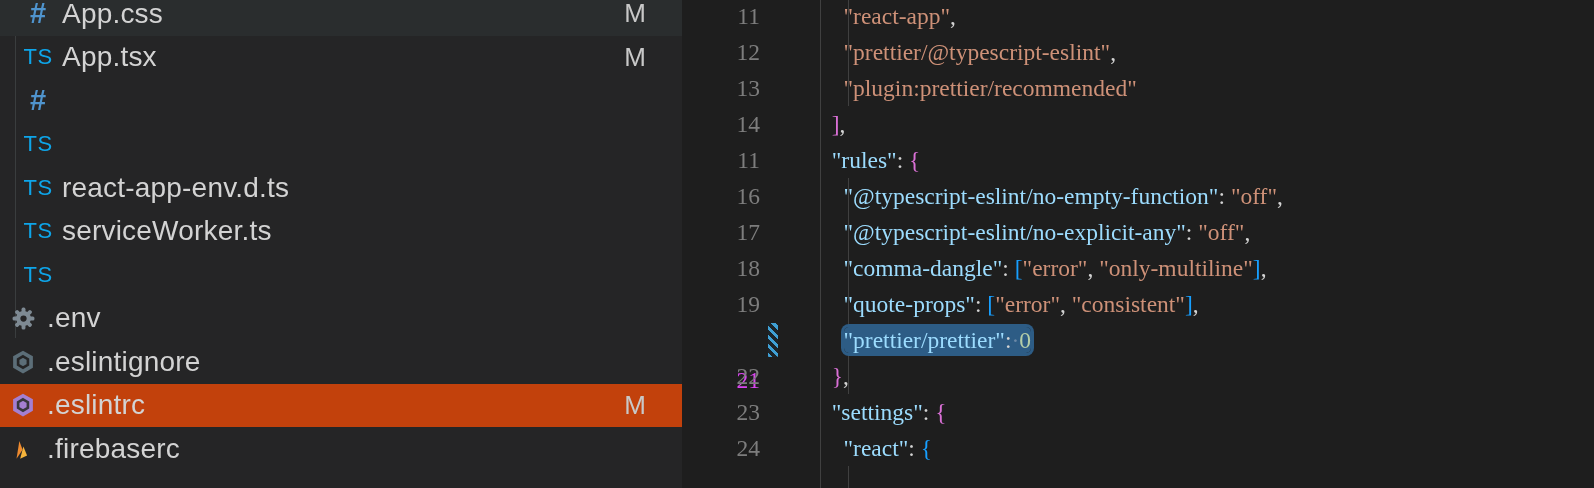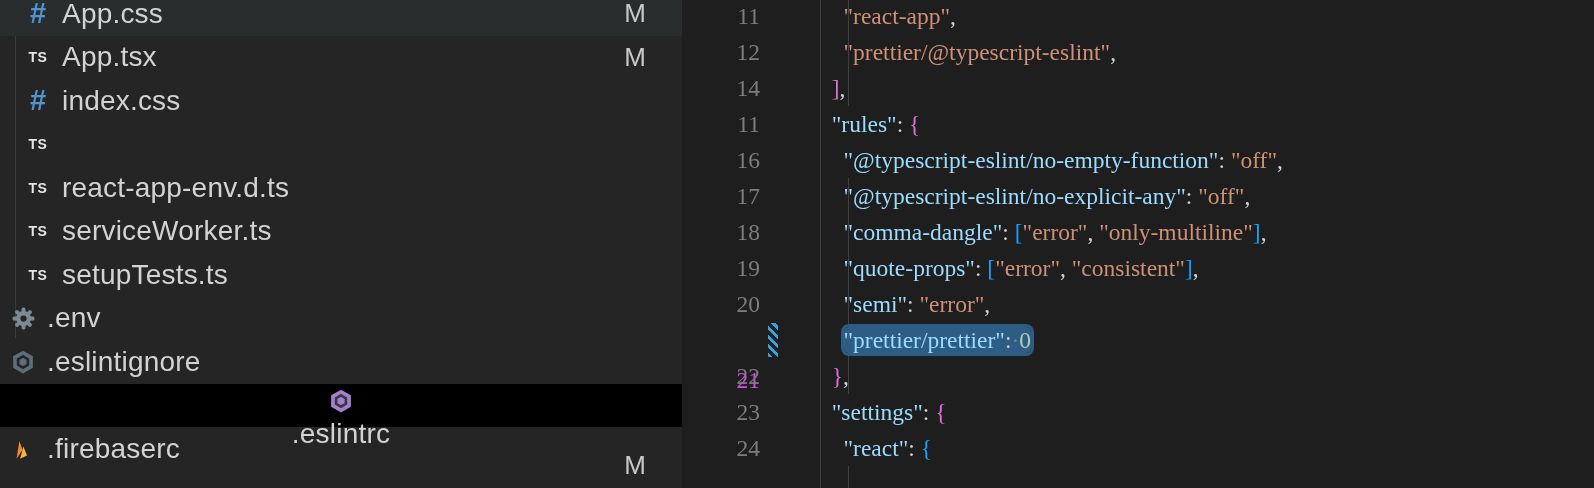--- a/index.html
+++ b/index.html
@@ -7,29 +7,29 @@
          font-family:"Liberation Sans","DejaVu Sans",sans-serif;}
 
   
   #sidebar{position:absolute;left:0;top:0;width:682px;height:488px;
            background:#252526;overflow:hidden;}
   #sidebar .tree-guide{position:absolute;left:15px;top:0;width:1px;height:338px;
            background:#3a3d3e;}
   #file-list{position:absolute;left:0;top:-8px;right:0;}
   .file-row{position:relative;display:flex;align-items:center;height:43.5px;}
   .file-row.state-hover{background:#2a2d2e;}
-  .file-row.state-selected{background:#000000;flex-direction:column;}
+  .file-row.state-selected{background:#c2410c;}
   .file-icon-box{width:30px;height:34px;display:flex;align-items:center;
            justify-content:center;margin-right:9px;flex:none;}
   .file-row.root .file-icon-box{margin-left:8px;}
   .file-row.nested .file-icon-box{margin-left:23px;}
   .file-name{font-size:28px;color:#d3d3d3;white-space:nowrap;letter-spacing:0.2px;}
   .file-badge{margin-left:auto;margin-right:36px;font-size:26px;color:#c8c8c8;}
   .ic-css{color:#4f94ce;font-size:29px;font-weight:600;}
-  .ic-ts{color:#e5e5e5;font-size:14px;font-weight:700;letter-spacing:0.5px;}
+  .ic-ts{color:#0ea5e9;font-size:22px;font-weight:400;letter-spacing:0.5px;}
 
   
   #editor{position:absolute;left:682px;top:0;width:912px;height:488px;
           background:#1e1e1e;overflow:hidden;
           font-family:Liberation Serif, serif;}
   .eg{position:absolute;width:1px;background:#404040;}
   #eg-col0{left:138px;top:0;height:488px;}
   .eg-col2{left:166px;}
   #code-lines{position:absolute;left:0;top:-2px;right:0;}
   .code-line{position:relative;height:36px;line-height:36px;font-size:23.5px;}
@@ -68,21 +68,20 @@
           <span class="file-icon-box">
             <span class="ic-ts">TS</span>
           </span>
           <span class="file-name">App.tsx</span>
           <span class="file-badge">M</span>
         </div>
         <div class="file-row nested">
           <span class="file-icon-box">
             <span class="ic-css">#</span>
           </span>
-          <span class="file-name">index.css</span>
         </div>
         <div class="file-row nested">
           <span class="file-icon-box">
             <span class="ic-ts">TS</span>
           </span>
         </div>
         <div class="file-row nested">
           <span class="file-icon-box">
             <span class="ic-ts">TS</span>
           </span>
@@ -91,21 +90,20 @@
         <div class="file-row nested">
           <span class="file-icon-box">
             <span class="ic-ts">TS</span>
           </span>
           <span class="file-name">serviceWorker.ts</span>
         </div>
         <div class="file-row nested">
           <span class="file-icon-box">
             <span class="ic-ts">TS</span>
           </span>
-          <span class="file-name">setupTests.ts</span>
         </div>
         <div class="file-row root">
           <span class="file-icon-box">
             <span class="file-icon">
               <svg viewBox="0 0 32 32" width="25" height="25" style="display:block">
                 <g fill="#7e8a93">
                   <rect x="13.5" y="2" width="5" height="28" rx="2"></rect>
                   <rect x="13.5" y="2" width="5" height="28" rx="2" transform="rotate(45 16 16)"></rect>
                   <rect x="13.5" y="2" width="5" height="28" rx="2" transform="rotate(90 16 16)"></rect>
                   <rect x="13.5" y="2" width="5" height="28" rx="2" transform="rotate(135 16 16)"></rect>
@@ -162,20 +160,24 @@
     <div id="code-lines">
         <div class="code-line">
           <span class="ln">11</span>
           <span class="ct">    <span class="tk-str">"react-app"</span><span class="tk-pun">,</span></span>
         </div>
         <div class="code-line">
           <span class="ln">12</span>
           <span class="ct">    <span class="tk-str">"prettier/@typescript-eslint"</span><span class="tk-pun">,</span></span>
         </div>
         <div class="code-line">
+          <span class="ln">13</span>
+          <span class="ct">    <span class="tk-str">"plugin:prettier/recommended"</span></span>
+        </div>
+        <div class="code-line">
           <span class="ln">14</span>
           <span class="ct">  <span class="tk-b2">]</span><span class="tk-pun">,</span></span>
         </div>
         <div class="code-line">
           <span class="ln">11</span>
           <span class="ct">  <span class="tk-key">"rules"</span><span class="tk-pun">: </span><span class="tk-b2">{</span></span>
         </div>
         <div class="code-line">
           <span class="ln">16</span>
           <span class="ct">    <span class="tk-key">"@typescript-eslint/no-empty-function"</span><span class="tk-pun">: </span><span class="tk-str">"off"</span><span class="tk-pun">,</span></span>
@@ -184,24 +186,20 @@
           <span class="ln">17</span>
           <span class="ct">    <span class="tk-key">"@typescript-eslint/no-explicit-any"</span><span class="tk-pun">: </span><span class="tk-str">"off"</span><span class="tk-pun">,</span></span>
         </div>
         <div class="code-line">
           <span class="ln">18</span>
           <span class="ct">    <span class="tk-key">"comma-dangle"</span><span class="tk-pun">: </span><span class="tk-b3">[</span><span class="tk-str">"error"</span><span class="tk-pun">, </span><span class="tk-str">"only-multiline"</span><span class="tk-b3">]</span><span class="tk-pun">,</span></span>
         </div>
         <div class="code-line">
           <span class="ln">19</span>
           <span class="ct">    <span class="tk-key">"quote-props"</span><span class="tk-pun">: </span><span class="tk-b3">[</span><span class="tk-str">"error"</span><span class="tk-pun">, </span><span class="tk-str">"consistent"</span><span class="tk-b3">]</span><span class="tk-pun">,</span></span>
-        </div>
-        <div class="code-line">
-          <span class="ln">20</span>
-          <span class="ct">    <span class="tk-key">"semi"</span><span class="tk-pun">: </span><span class="tk-str">"error"</span><span class="tk-pun">,</span></span>
         </div>
         <div class="code-line">
           <span class="ln active">21</span>
           <span class="gdeco"></span>
           <span class="ct">    <span class="sel"><span class="tk-key">"prettier/prettier"</span><span class="tk-pun">:</span><span class="tk-dot">·</span><span class="tk-num">0</span></span></span>
         </div>
         <div class="code-line">
           <span class="ln">22</span>
           <span class="ct">  <span class="tk-b2">}</span><span class="tk-pun">,</span></span>
         </div>

